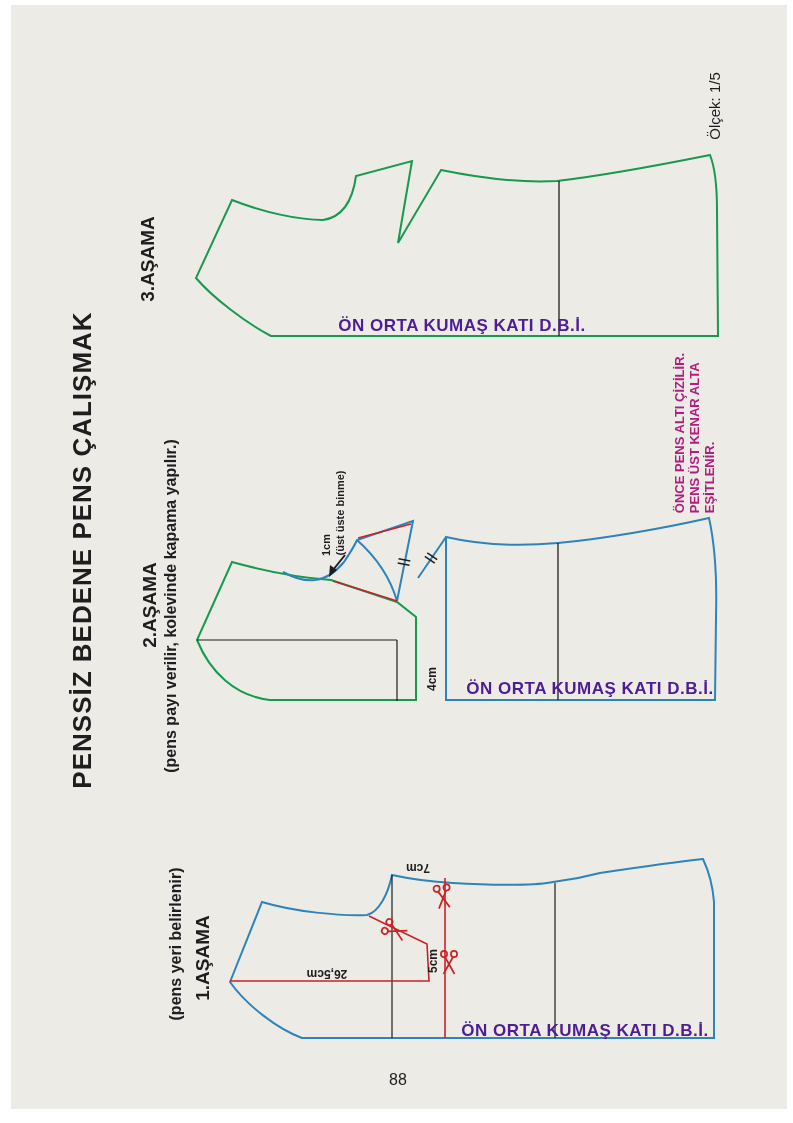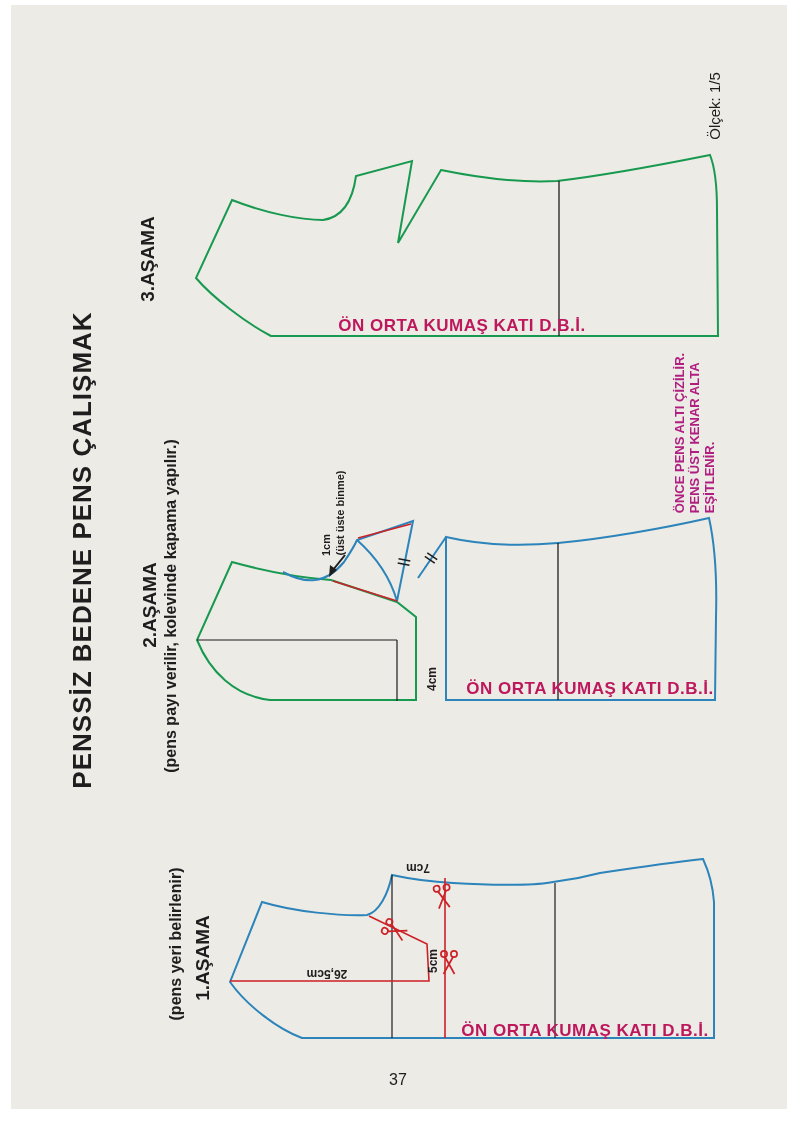--- a/index.html
+++ b/index.html
@@ -6,21 +6,21 @@
   body{background:#ffffff;font-family:"Liberation Sans", sans-serif;}
   .page{position:relative;width:793px;height:1123px;background:#ffffff;overflow:hidden;}
   .paper{position:absolute;left:11px;top:5px;width:776px;height:1104px;background:#edebe6;}
   svg.overlay{position:absolute;left:0;top:0;width:793px;height:1123px;}
   .txt{position:absolute;white-space:nowrap;color:#1f1d1e;transform:translate(-50%,-50%);}
   .rot-ccw{transform:translate(-50%,-50%) rotate(-90deg);}
   .rot-180{transform:translate(-50%,-50%) rotate(180deg);}
   .title{font-size:26px;font-weight:bold;letter-spacing:1px;}
   .stage-head{font-size:19px;font-weight:bold;}
   .stage-sub{font-size:16px;font-weight:bold;}
-  .fold{font-size:17px;font-weight:bold;color:#be185d;letter-spacing:.5px;}
+  .fold{font-size:17px;font-weight:bold;color:#4c1d95;letter-spacing:.5px;}
   .scale{font-size:15px;}
   .meas{font-size:12px;font-weight:bold;}
   .small-note{font-size:11px;font-weight:bold;}
   .magenta-note{font-size:13px;font-weight:bold;color:#b01f80;text-align:left;line-height:15px;white-space:nowrap;}
   .pagenum{font-size:16px;}
 </style>
 </head>
 <body>
 
 <div class="page">
@@ -116,14 +116,14 @@
     <div>EŞİTLENİR.</div>
   </div>
 
   <div class="txt rot-ccw stage-head" style="left:203px;top:958px;">1.AŞAMA</div>
   <div class="txt rot-ccw stage-sub" style="left:176px;top:944px;">(pens yeri belirlenir)</div>
   <div class="txt rot-180 meas" style="left:327px;top:974px;">26,5cm</div>
   <div class="txt rot-180 meas" style="left:418px;top:868px;">7cm</div>
   <div class="txt rot-ccw meas" style="left:433px;top:961px;">5cm</div>
   <div class="txt fold" style="left:585px;top:1031px;">ÖN ORTA KUMAŞ KATI D.B.İ.</div>
 
-  <div class="txt pagenum" style="left:398px;top:1080px;">37</div>
+  <div class="txt pagenum" style="left:398px;top:1080px;">88</div>
 </div>
 
 </body></html>

